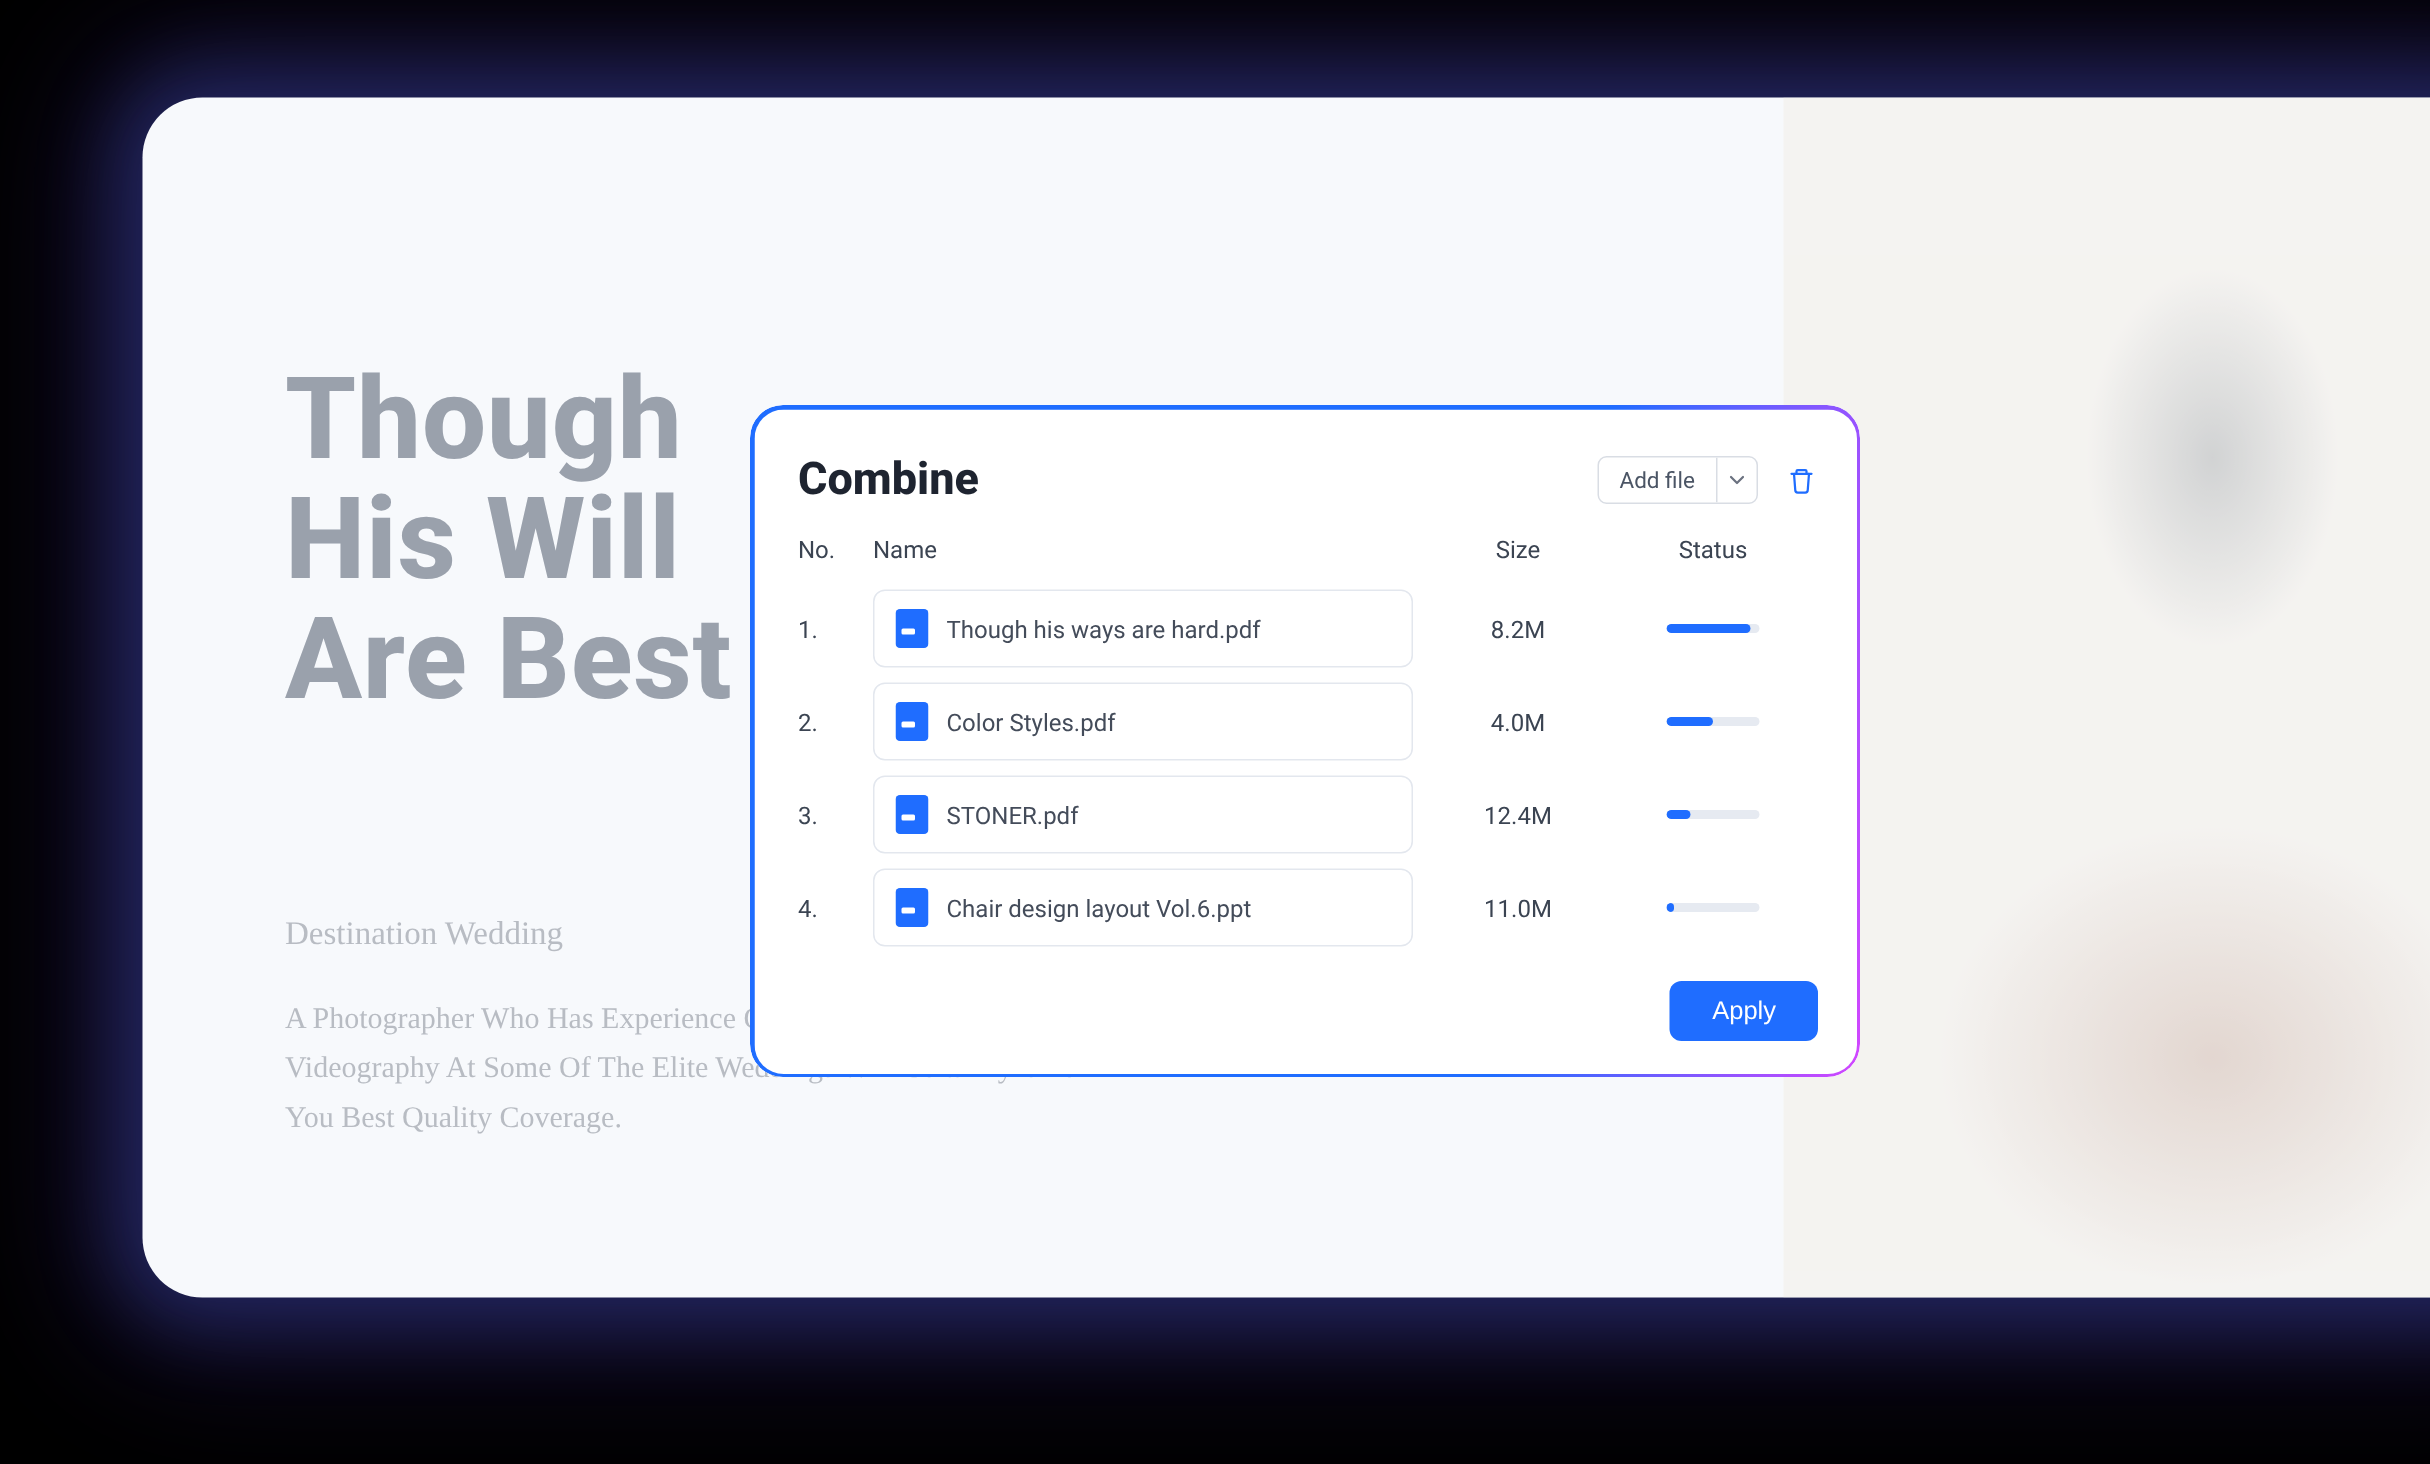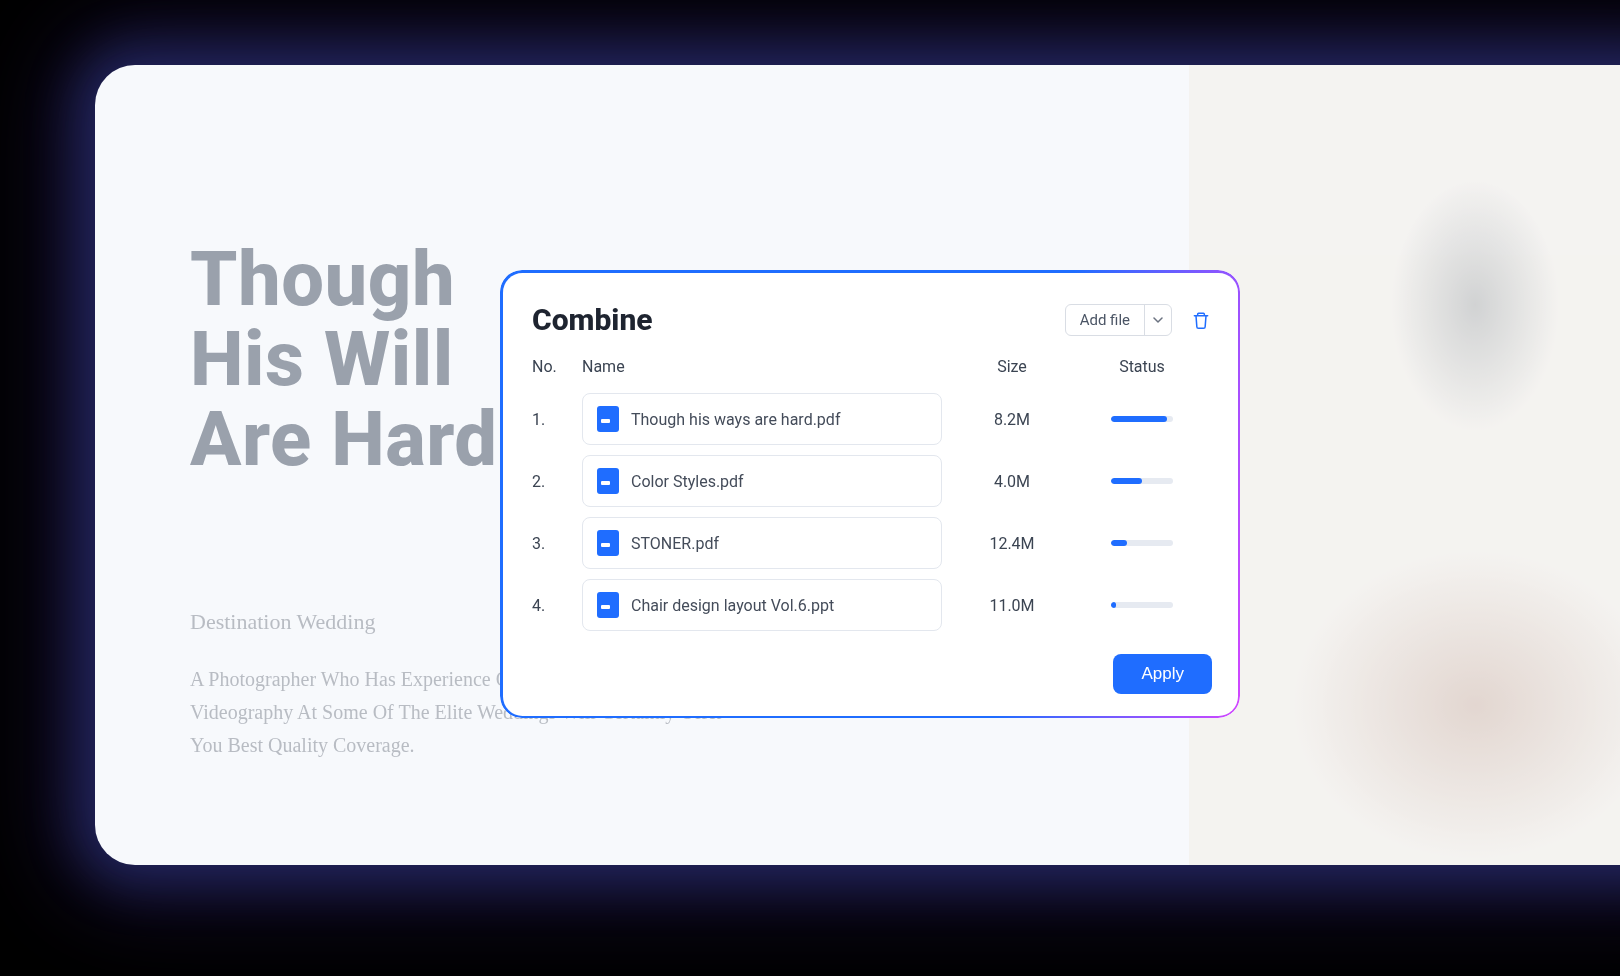--- a/index.html
+++ b/index.html
@@ -222,21 +222,21 @@
 <body>
 
 <div class="page">
 
   <div class="hero-img"></div>
 
   <div class="hero-text">
     <div class="hero-title">
       <span>Though</span><br>
       <span>His Will</span><br>
-      <span>Are Hard</span>
+      <span>Are Best</span>
     </div>
     <div class="hero-sub">Destination Wedding</div>
     <div class="hero-para">A Photographer Who Has Experience Of Photography &amp; Videography At Some Of The Elite Weddings Will Certainly Offer You Best Quality Coverage.</div>
   </div>
 
   <div class="modal">
 
     <div class="modal-head">
       <div class="modal-title">Combine</div>
       <div class="head-actions">

